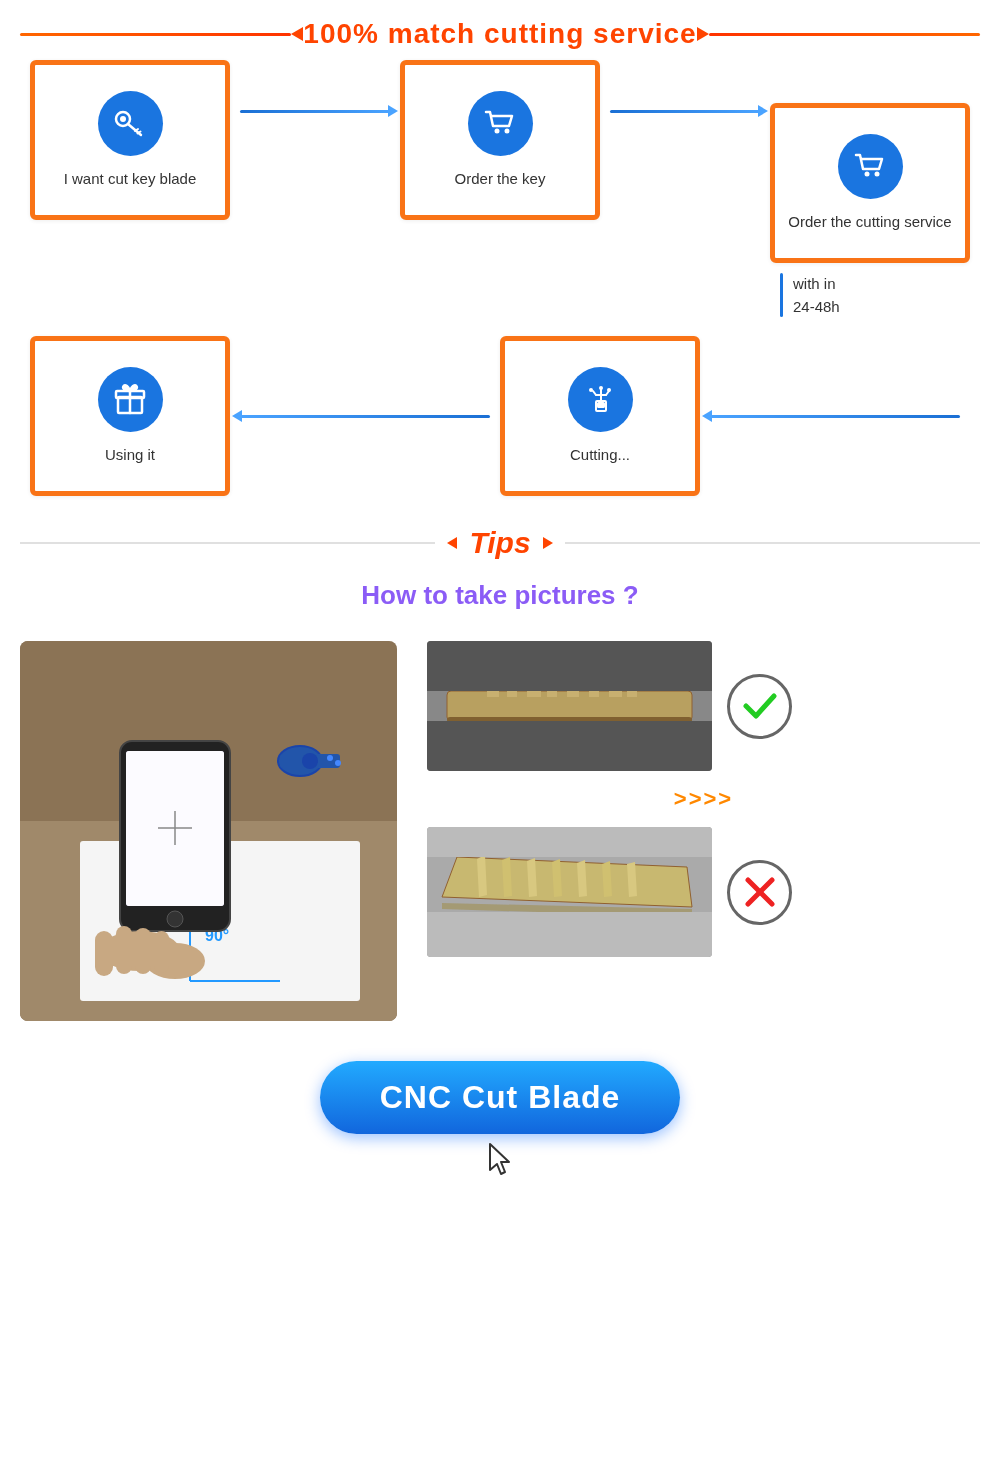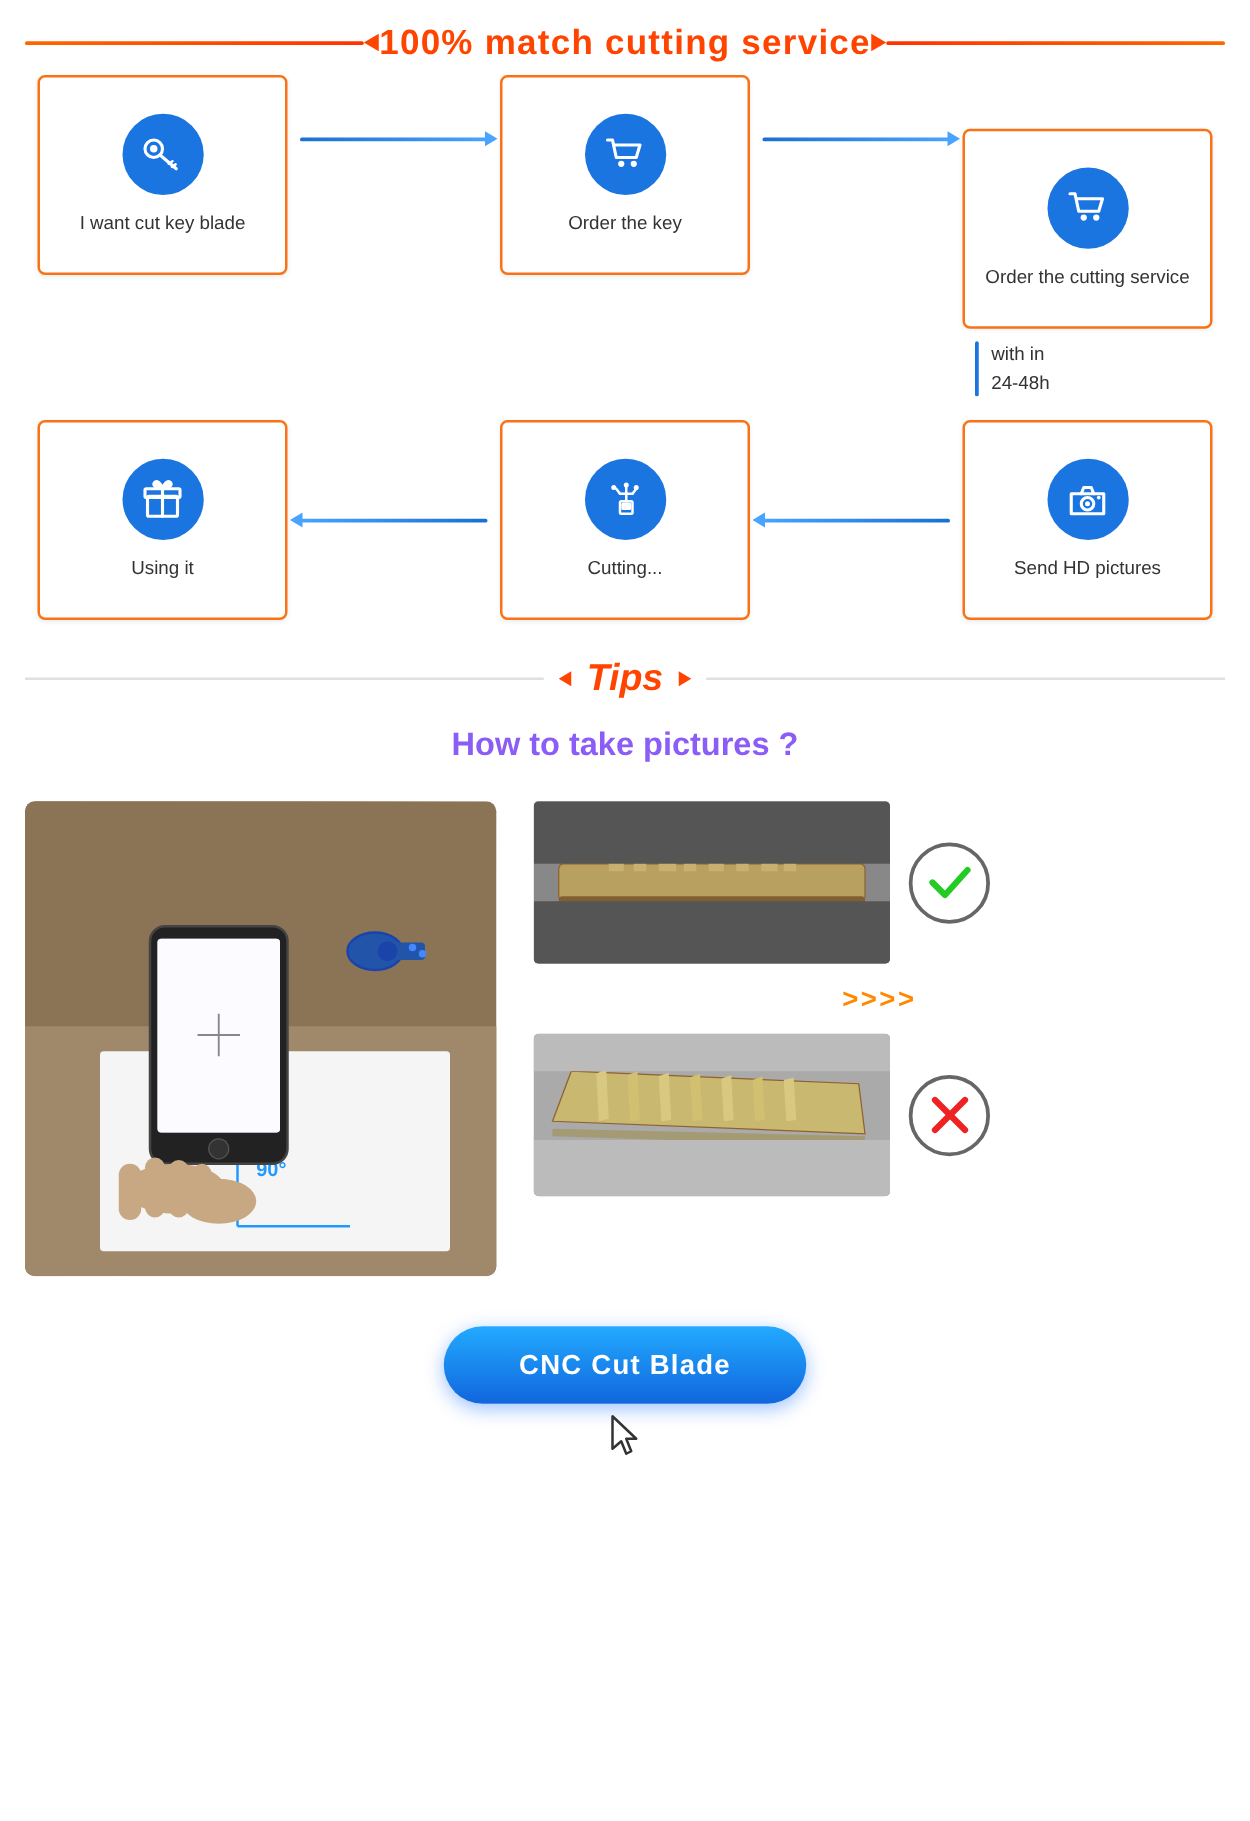--- a/index.html
+++ b/index.html
@@ -43,21 +43,21 @@
       font-weight: 900;
       color: #ff4400;
       white-space: nowrap;
       letter-spacing: 1px;
     }
 
     .step-box {
       width: 200px;
       min-height: 160px;
       background: #fff;
-      border: 2px solid #f97316;
+      border: 5px solid #f97316;
       border-radius: 6px;
       display: flex;
       flex-direction: column;
       align-items: center;
       justify-content: center;
       padding: 20px 10px;
       text-align: center;
       box-shadow: 0 1px 4px rgba(0,0,0,0.07);
     }
 
@@ -194,21 +194,21 @@
     
     .cnc-section {
       display: flex;
       justify-content: center;
       padding: 10px 0 30px;
     }
 
     .cnc-button {
       background: linear-gradient(to bottom, #22aaff, #1166dd);
       color: #fff;
-      font-size: 22px;
+      font-size: 32px;
       font-weight: 900;
       padding: 18px 60px;
       border-radius: 50px;
       border: none;
       cursor: pointer;
       box-shadow: 0 4px 15px rgba(0,100,255,0.4);
       letter-spacing: 1px;
     }
 
     
@@ -344,35 +344,20 @@
       </div>
       <span class="step-label">Cutting...</span>
     </div>
 
     <div style="display:flex;align-items:center;flex:1;padding:0 10px;">
       <div style="width:100%;height:3px;background:linear-gradient(to left,#1a6fd4,#4aa3ff);border-radius:2px;position:relative;">
         <div style="position:absolute;left:-8px;top:-5px;width:0;height:0;border-top:6px solid transparent;border-bottom:6px solid transparent;border-right:10px solid #4aa3ff;"></div>
       </div>
     </div>
 
-    <div class="step-box">
-      <div class="step-icon-circle">
-
-        <svg width="38" height="38" viewBox="0 0 38 38">
-          <g fill="none" stroke="white" stroke-width="2.5" stroke-linecap="round" stroke-linejoin="round">
-            <path d="M6 14 L6 30 L32 30 L32 14 Z"></path>
-            <path d="M14 14 L16 9 L22 9 L24 14"></path>
-            <circle cx="19" cy="22" r="5" fill="none"></circle>
-            <circle cx="19" cy="22" r="2" fill="white" stroke="none"></circle>
-            <circle cx="28" cy="17" r="1.5" fill="white" stroke="none"></circle>
-          </g>
-        </svg>
-      </div>
-      <span class="step-label">Send HD pictures</span>
-    </div>
   </div>
 
 </div>
 
 <div class="tips-section">
   <div class="tips-header">
     <div class="tips-line"></div>
     <div class="tips-arrow-left"></div>
     <span class="tips-title">Tips</span>
     <div class="tips-arrow-right"></div>

